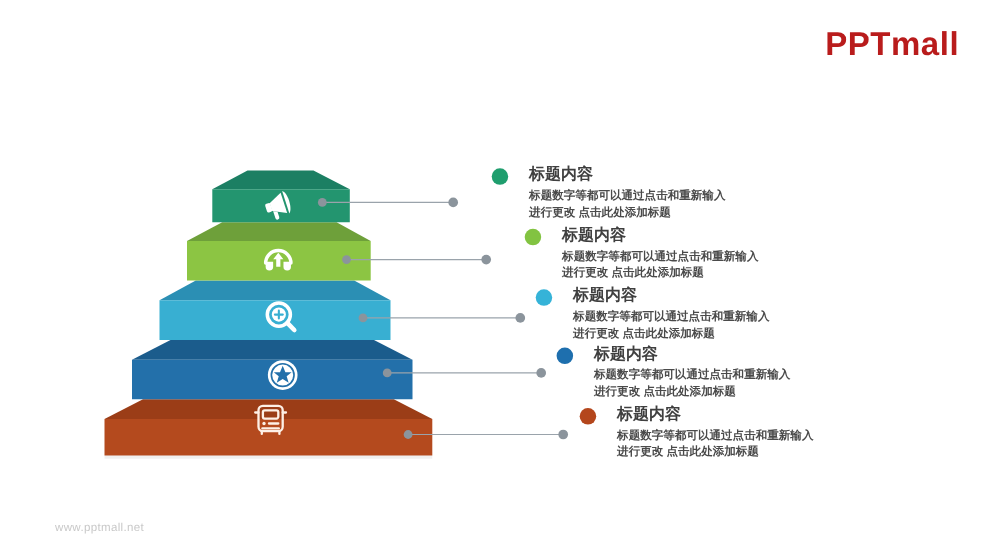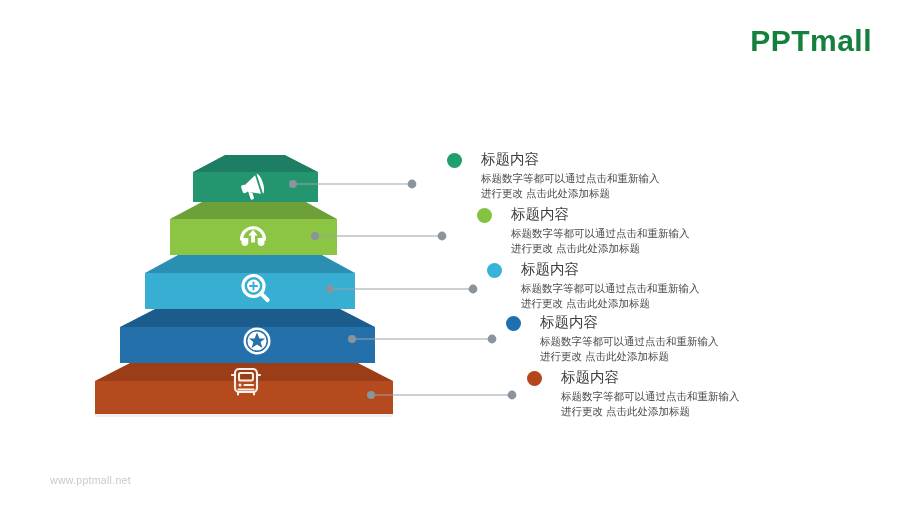--- a/index.html
+++ b/index.html
@@ -52,21 +52,21 @@
     position: absolute;
     display: flex;
     align-items: flex-start;
   }
   .bullet-dot {
     width: 15px; height: 15px;
     border-radius: 50%;
     flex: 0 0 auto;
     margin-top: 3px;
   }
-  .text-body { margin-left: 19px; }
+  .text-body { margin-left: 19px; font-weight: bold; }
   .row-title {
     font-size: 14.5px;
     color: #3f3f3f;
     line-height: 1.25;
     margin-bottom: 3px;
     white-space: nowrap;
   }
   .row-desc {
     font-size: 10.5px;
     color: #4a4a4a;
@@ -79,21 +79,21 @@
   #text-row-2 { left: 477px; top: 205px; }
   #text-row-3 { left: 487px; top: 260px; }
   #text-row-4 { left: 506px; top: 313px; }
   #text-row-5 { left: 527px; top: 368px; }
 </style>
 </head>
 <body style="background: rgb(255, 255, 255);">
 
 <div id="slide">
 
-  <div id="brand-logo" style="color: #15803d;">PPTmall</div>
+  <div id="brand-logo" style="color: #b91c1c;">PPTmall</div>
 
   <div id="footer-url" style="color: rgb(201, 201, 201);">www.pptmall.net</div>
 
   <div id="pyramid">
     <svg width="900" height="506" viewBox="0 0 900 506" xmlns="http://www.w3.org/2000/svg">
 
       <g>
         <polygon points="130,363 358,363 393,381 95,381" id="l5-top" fill="#9b3d17"></polygon>
         <polygon points="95,381 393,381 393,414 95,414" id="l5-front" fill="#b44a1e"></polygon>
         <polygon points="95,414 393,414 393,417 95,417" fill="#000" opacity="0.06"></polygon>

